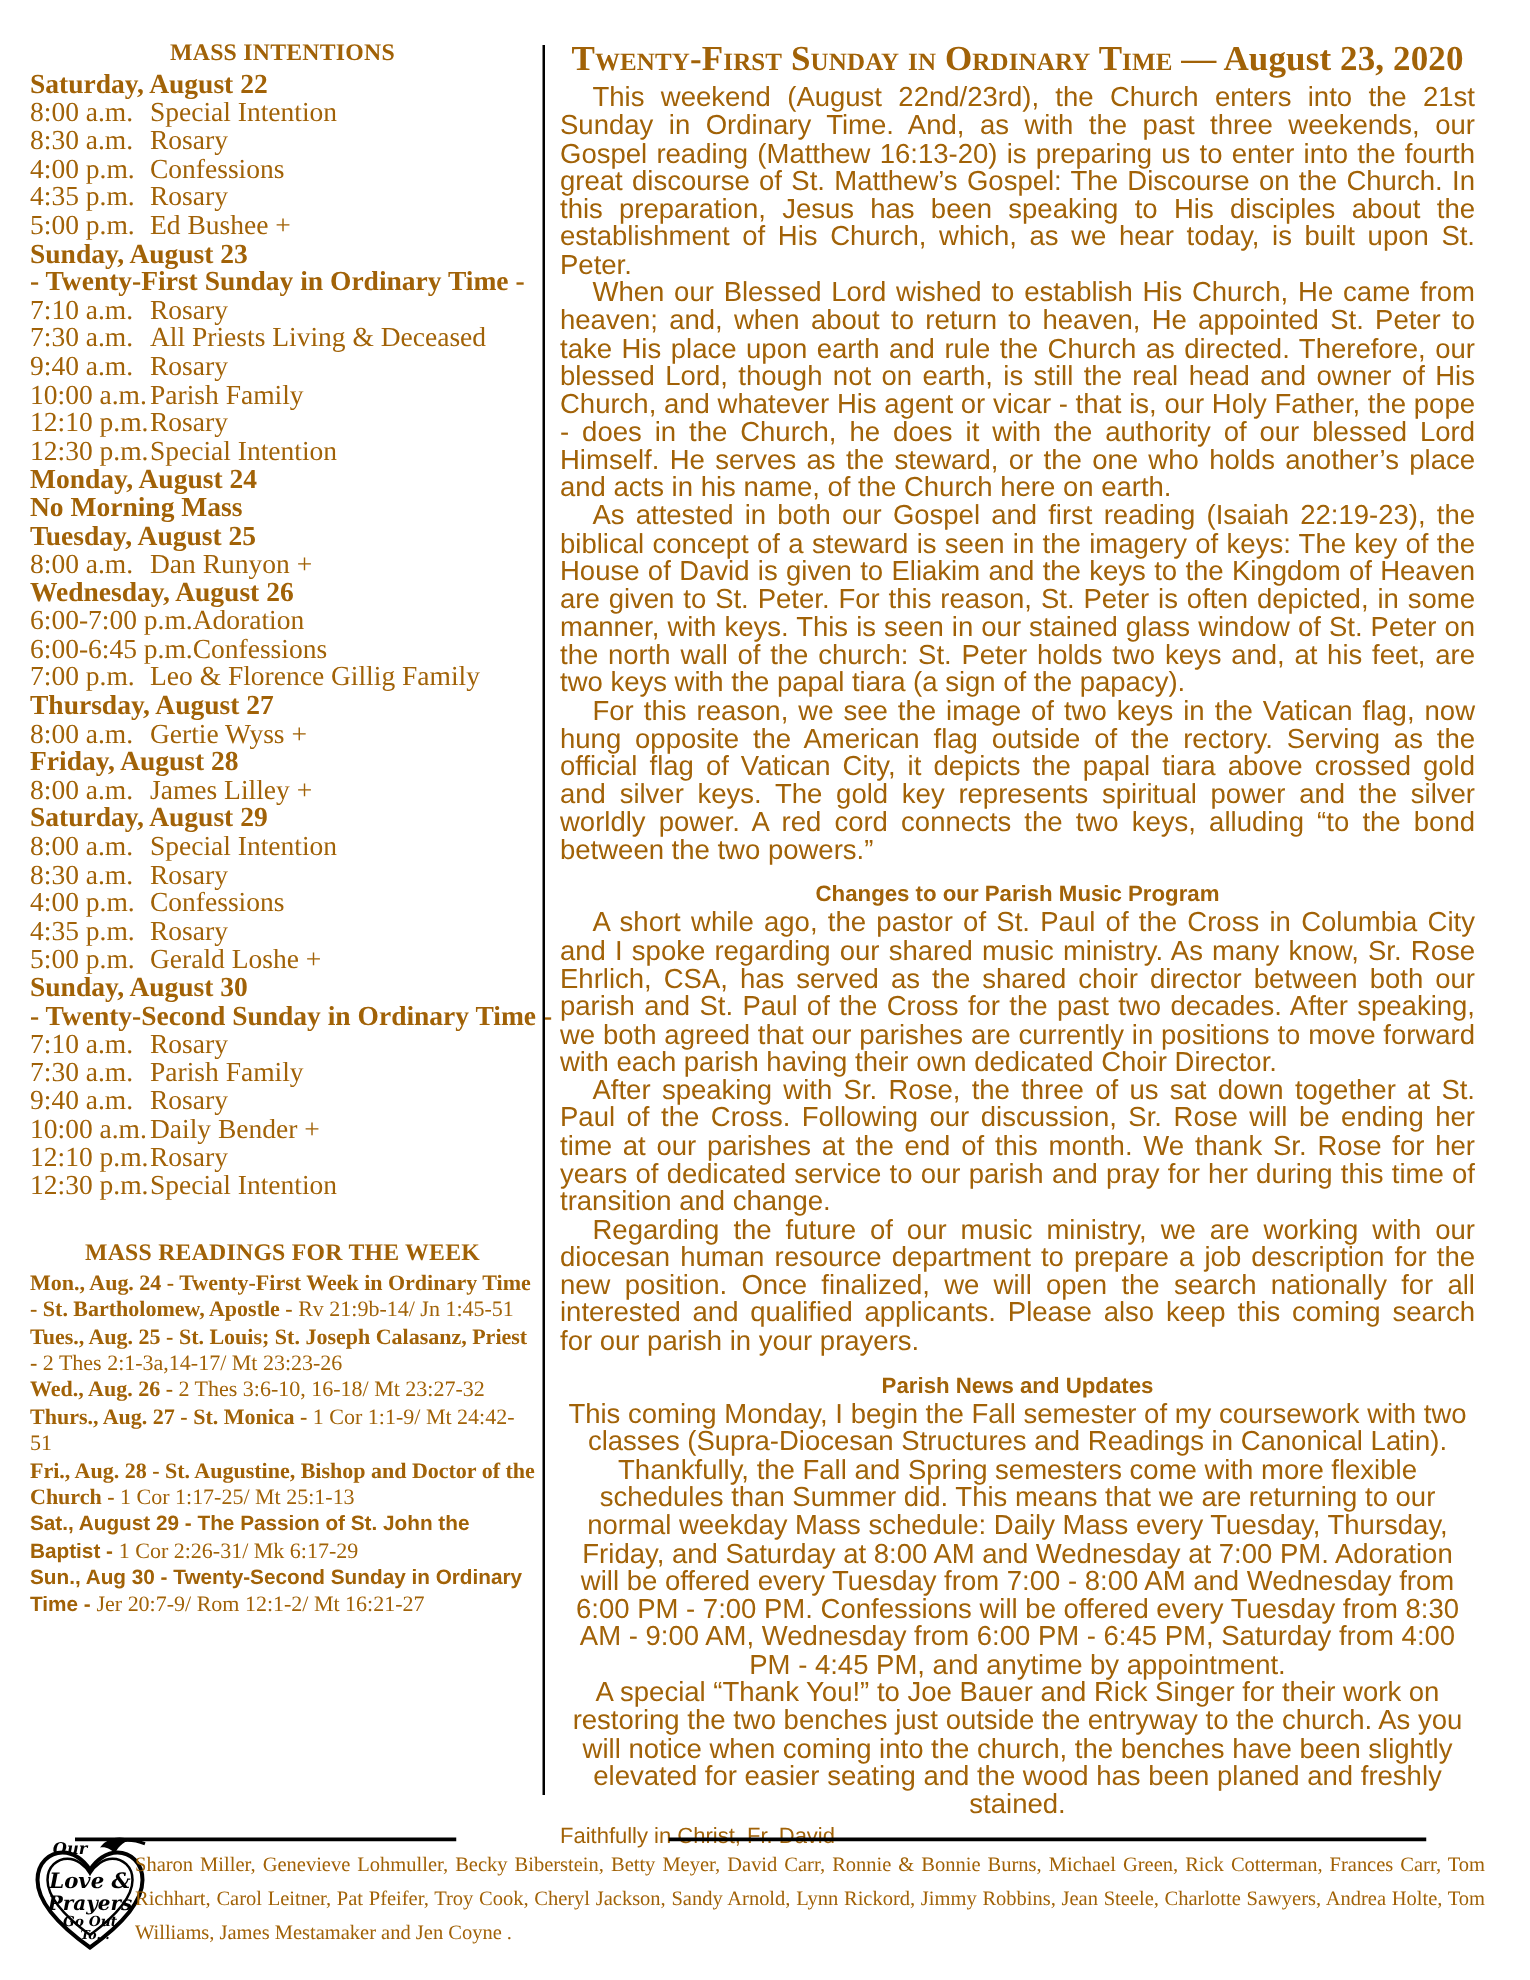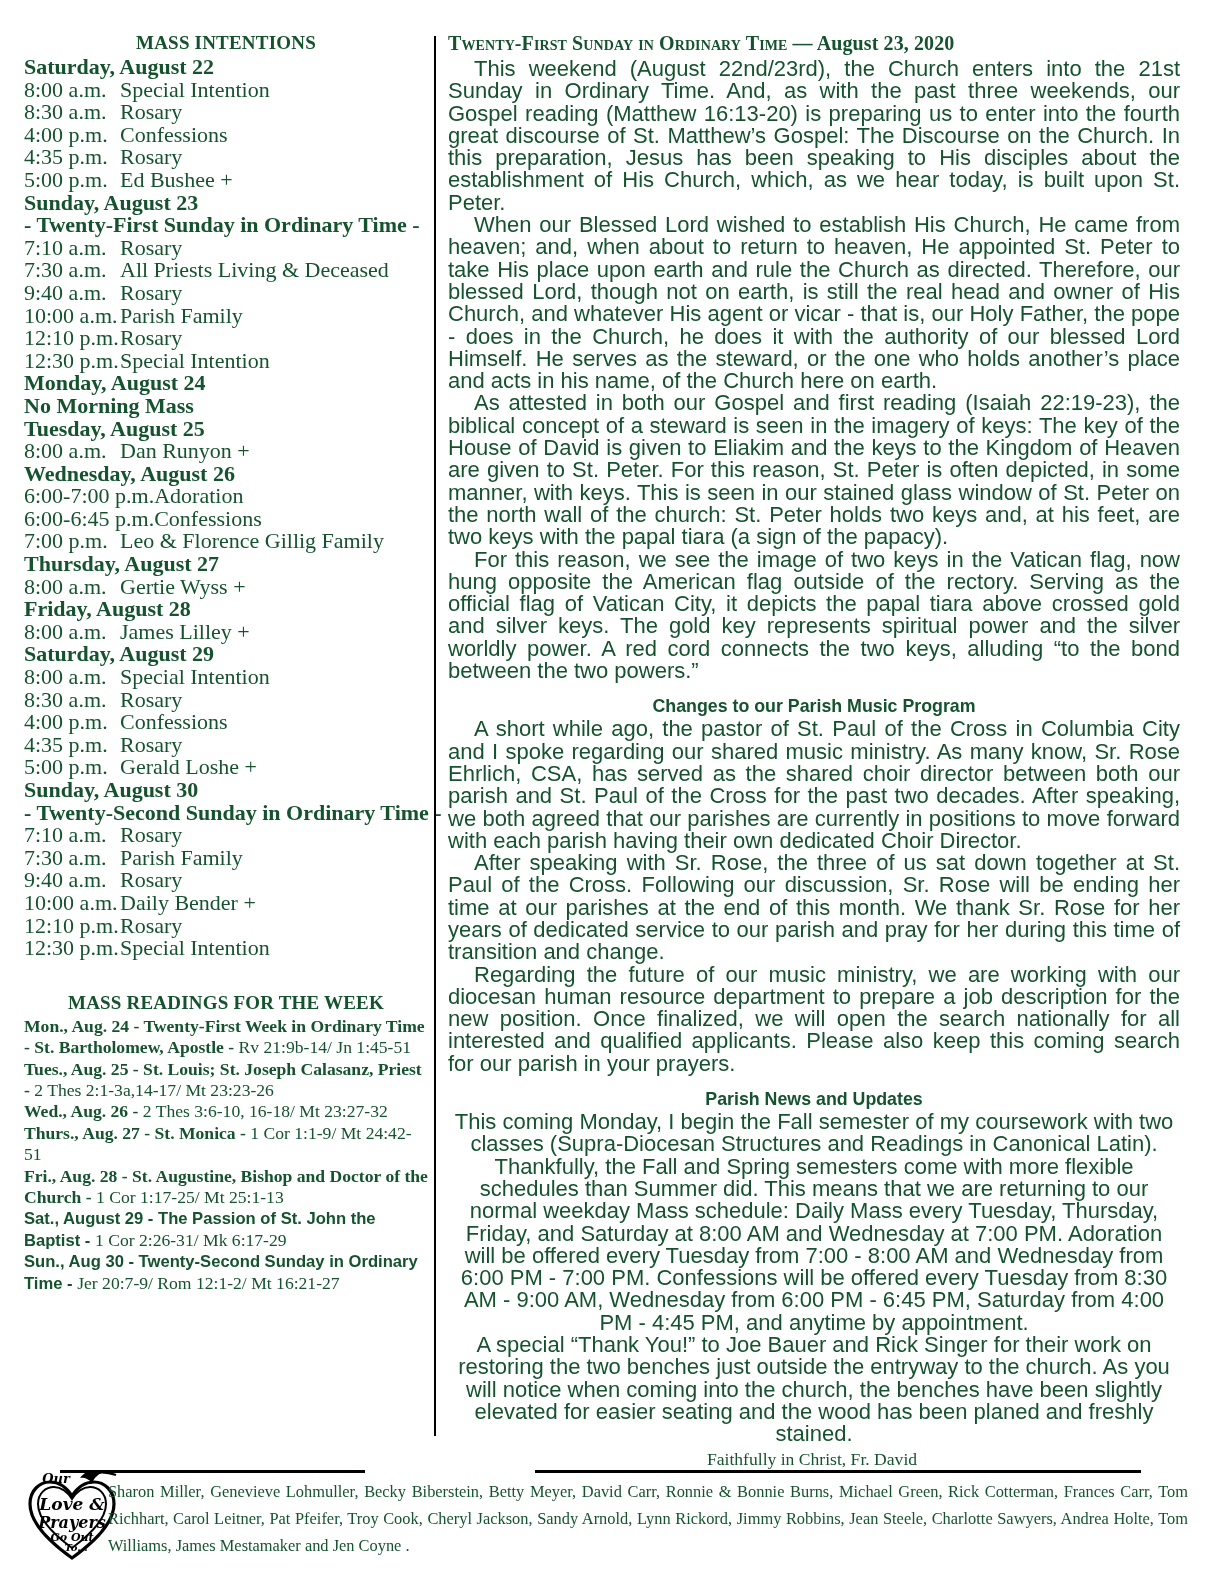--- a/index.html
+++ b/index.html
@@ -5,21 +5,21 @@
   html, body {
     margin: 0;
     padding: 0;
     background: #ffffff;
   }
   .page {
     position: relative;
     width: 1224px;
     height: 1584px;
     background: #ffffff;
-    color: #14532d;
+    color: #a16207;
     overflow: hidden;
   }
 
   
   .left-col {
     position: absolute;
     left: 24px;
     top: 32px;
     width: 404px;
     font-family: "Liberation Serif", "DejaVu Serif", serif;
@@ -77,22 +77,23 @@
   
   .right-col {
     position: absolute;
     left: 448px;
     top: 32px;
     width: 732px;
     font-family: "Liberation Sans", "DejaVu Sans", sans-serif;
   }
   .bulletin-title {
     font-family: "Liberation Serif", "DejaVu Serif", serif;
-    font-weight: bold;
-    font-size: 20px;
+    text-align: center;
+    font-weight: bold;
+    font-size: 28px;
     font-variant: small-caps;
     letter-spacing: 0.1px;
     margin-bottom: 3px;
     white-space: nowrap;
   }
   .bulletin-title .datepart {
     font-variant: normal;
   }
   .body-p {
     font-size: 22px;
@@ -105,26 +106,25 @@
     text-align: center;
     font-weight: bold;
     font-size: 17.8px;
     margin: 14px 0 1px 0;
   }
   .body-p.centered {
     text-align: center;
     text-indent: 0;
   }
   .signoff {
-    text-align: center;
+    text-align: left;
     font-size: 17.6px;
     line-height: 22.3px;
     margin-top: 2px;
     padding-right: 4px;
-    font-family: Liberation Serif, serif;
   }
 
   
   .rule-left {
     position: absolute;
     left: 60px;
     top: 1470px;
     width: 305px;
     height: 3px;
     background: #000000;

